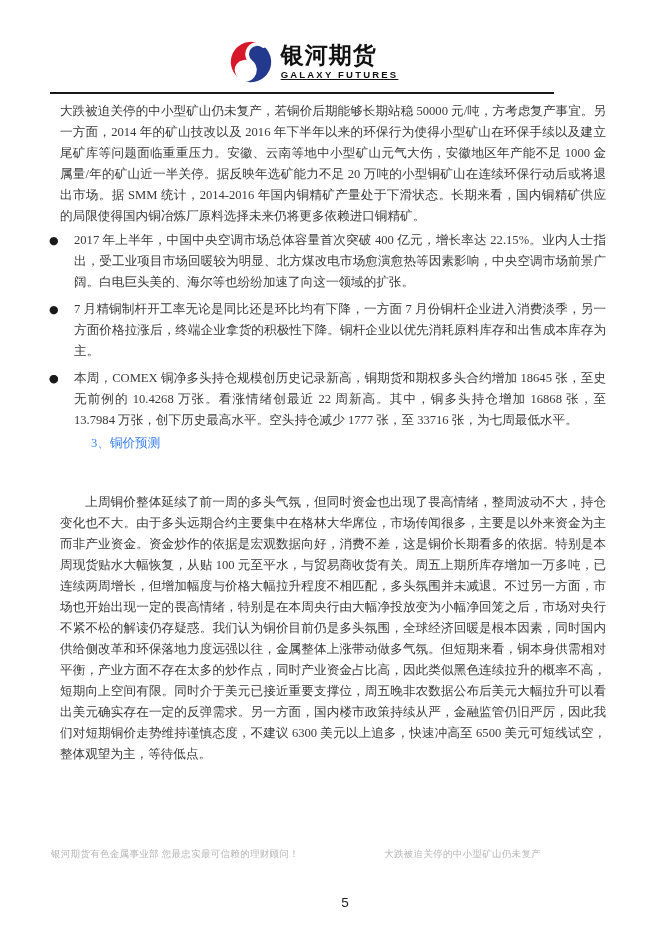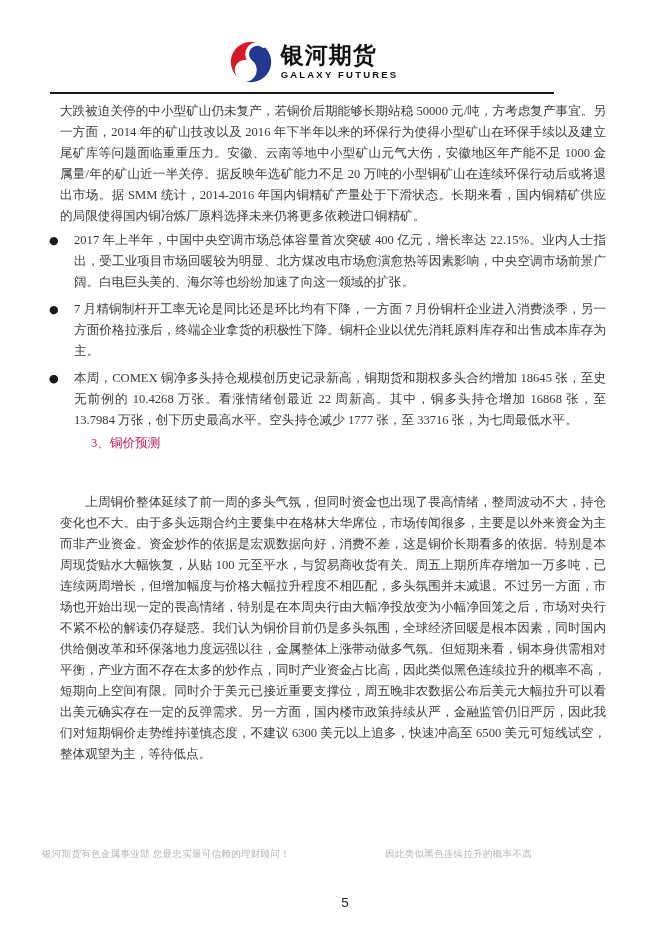--- a/index.html
+++ b/index.html
@@ -37,20 +37,21 @@
     color: #111111;
     letter-spacing: 1px;
   }
   .brand-en {
     font-family: "Liberation Sans", "DejaVu Sans", sans-serif;
     font-size: 9.5px;
     font-weight: bold;
     color: #111111;
     letter-spacing: 2.2px;
     margin-top: 3px;
+    text-decoration: underline;
   }
   .header-rule {
     position: absolute;
     top: 92px;
     left: 50px;
     width: 504px;
     height: 0;
     border-top: 2px solid #1a1a1a;
   }
 
@@ -81,29 +82,29 @@
     left: -11px;
     top: 0;
     font-size: 11px;
     color: #1a1a1a;
     font-family: "DejaVu Sans", sans-serif;
   }
   .section-heading {
     margin: 2px 0 5px 31px;
     font-size: 12.6px;
     font-weight: normal;
-    color: #be185d;
+    color: #3b82f6;
   }
   .para-forecast { text-indent: 2em; margin-top: 38px; }
 
   
   .footer-line {
     position: absolute;
     top: 848px;
-    left: 42px;
+    left: 51px;
     width: 490px;
     display: flex;
     justify-content: space-between;
     font-family: "Liberation Sans", "DejaVu Sans", sans-serif;
     font-size: 9.5px;
     color: #b5b5b5;
     letter-spacing: 0.3px;
   }
   .page-number {
     position: absolute;
@@ -163,17 +164,17 @@
       </li>
     </ul>
 
     <h3 class="section-heading">3、铜价预测</h3>
 
     <p class="para-forecast">上周铜价整体延续了前一周的多头气氛，但同时资金也出现了畏高情绪，整周波动不大，持仓变化也不大。由于多头远期合约主要集中在格林大华席位，市场传闻很多，主要是以外来资金为主而非产业资金。资金炒作的依据是宏观数据向好，消费不差，这是铜价长期看多的依据。特别是本周现货贴水大幅恢复，从贴 100 元至平水，与贸易商收货有关。周五上期所库存增加一万多吨，已连续两周增长，但增加幅度与价格大幅拉升程度不相匹配，多头氛围并未减退。不过另一方面，市场也开始出现一定的畏高情绪，特别是在本周央行由大幅净投放变为小幅净回笼之后，市场对央行不紧不松的解读仍存疑惑。我们认为铜价目前仍是多头氛围，全球经济回暖是根本因素，同时国内供给侧改革和环保落地力度远强以往，金属整体上涨带动做多气氛。但短期来看，铜本身供需相对平衡，产业方面不存在太多的炒作点，同时产业资金占比高，因此类似黑色连续拉升的概率不高，短期向上空间有限。同时介于美元已接近重要支撑位，周五晚非农数据公布后美元大幅拉升可以看出美元确实存在一定的反弹需求。另一方面，国内楼市政策持续从严，金融监管仍旧严厉，因此我们对短期铜价走势维持谨慎态度，不建议 6300 美元以上追多，快速冲高至 6500 美元可短线试空，整体观望为主，等待低点。</p>
   </div>
 
   <div class="footer-line">
     <span>银河期货有色金属事业部  您最忠实最可信赖的理财顾问！</span>
-    <span>因此类似黑色连续拉升的概率不高</span>
+    <span>大跌被迫关停的中小型矿山仍未复产</span>
   </div>
   <div class="page-number">5</div>
 
 </div>
 
 </body></html>

